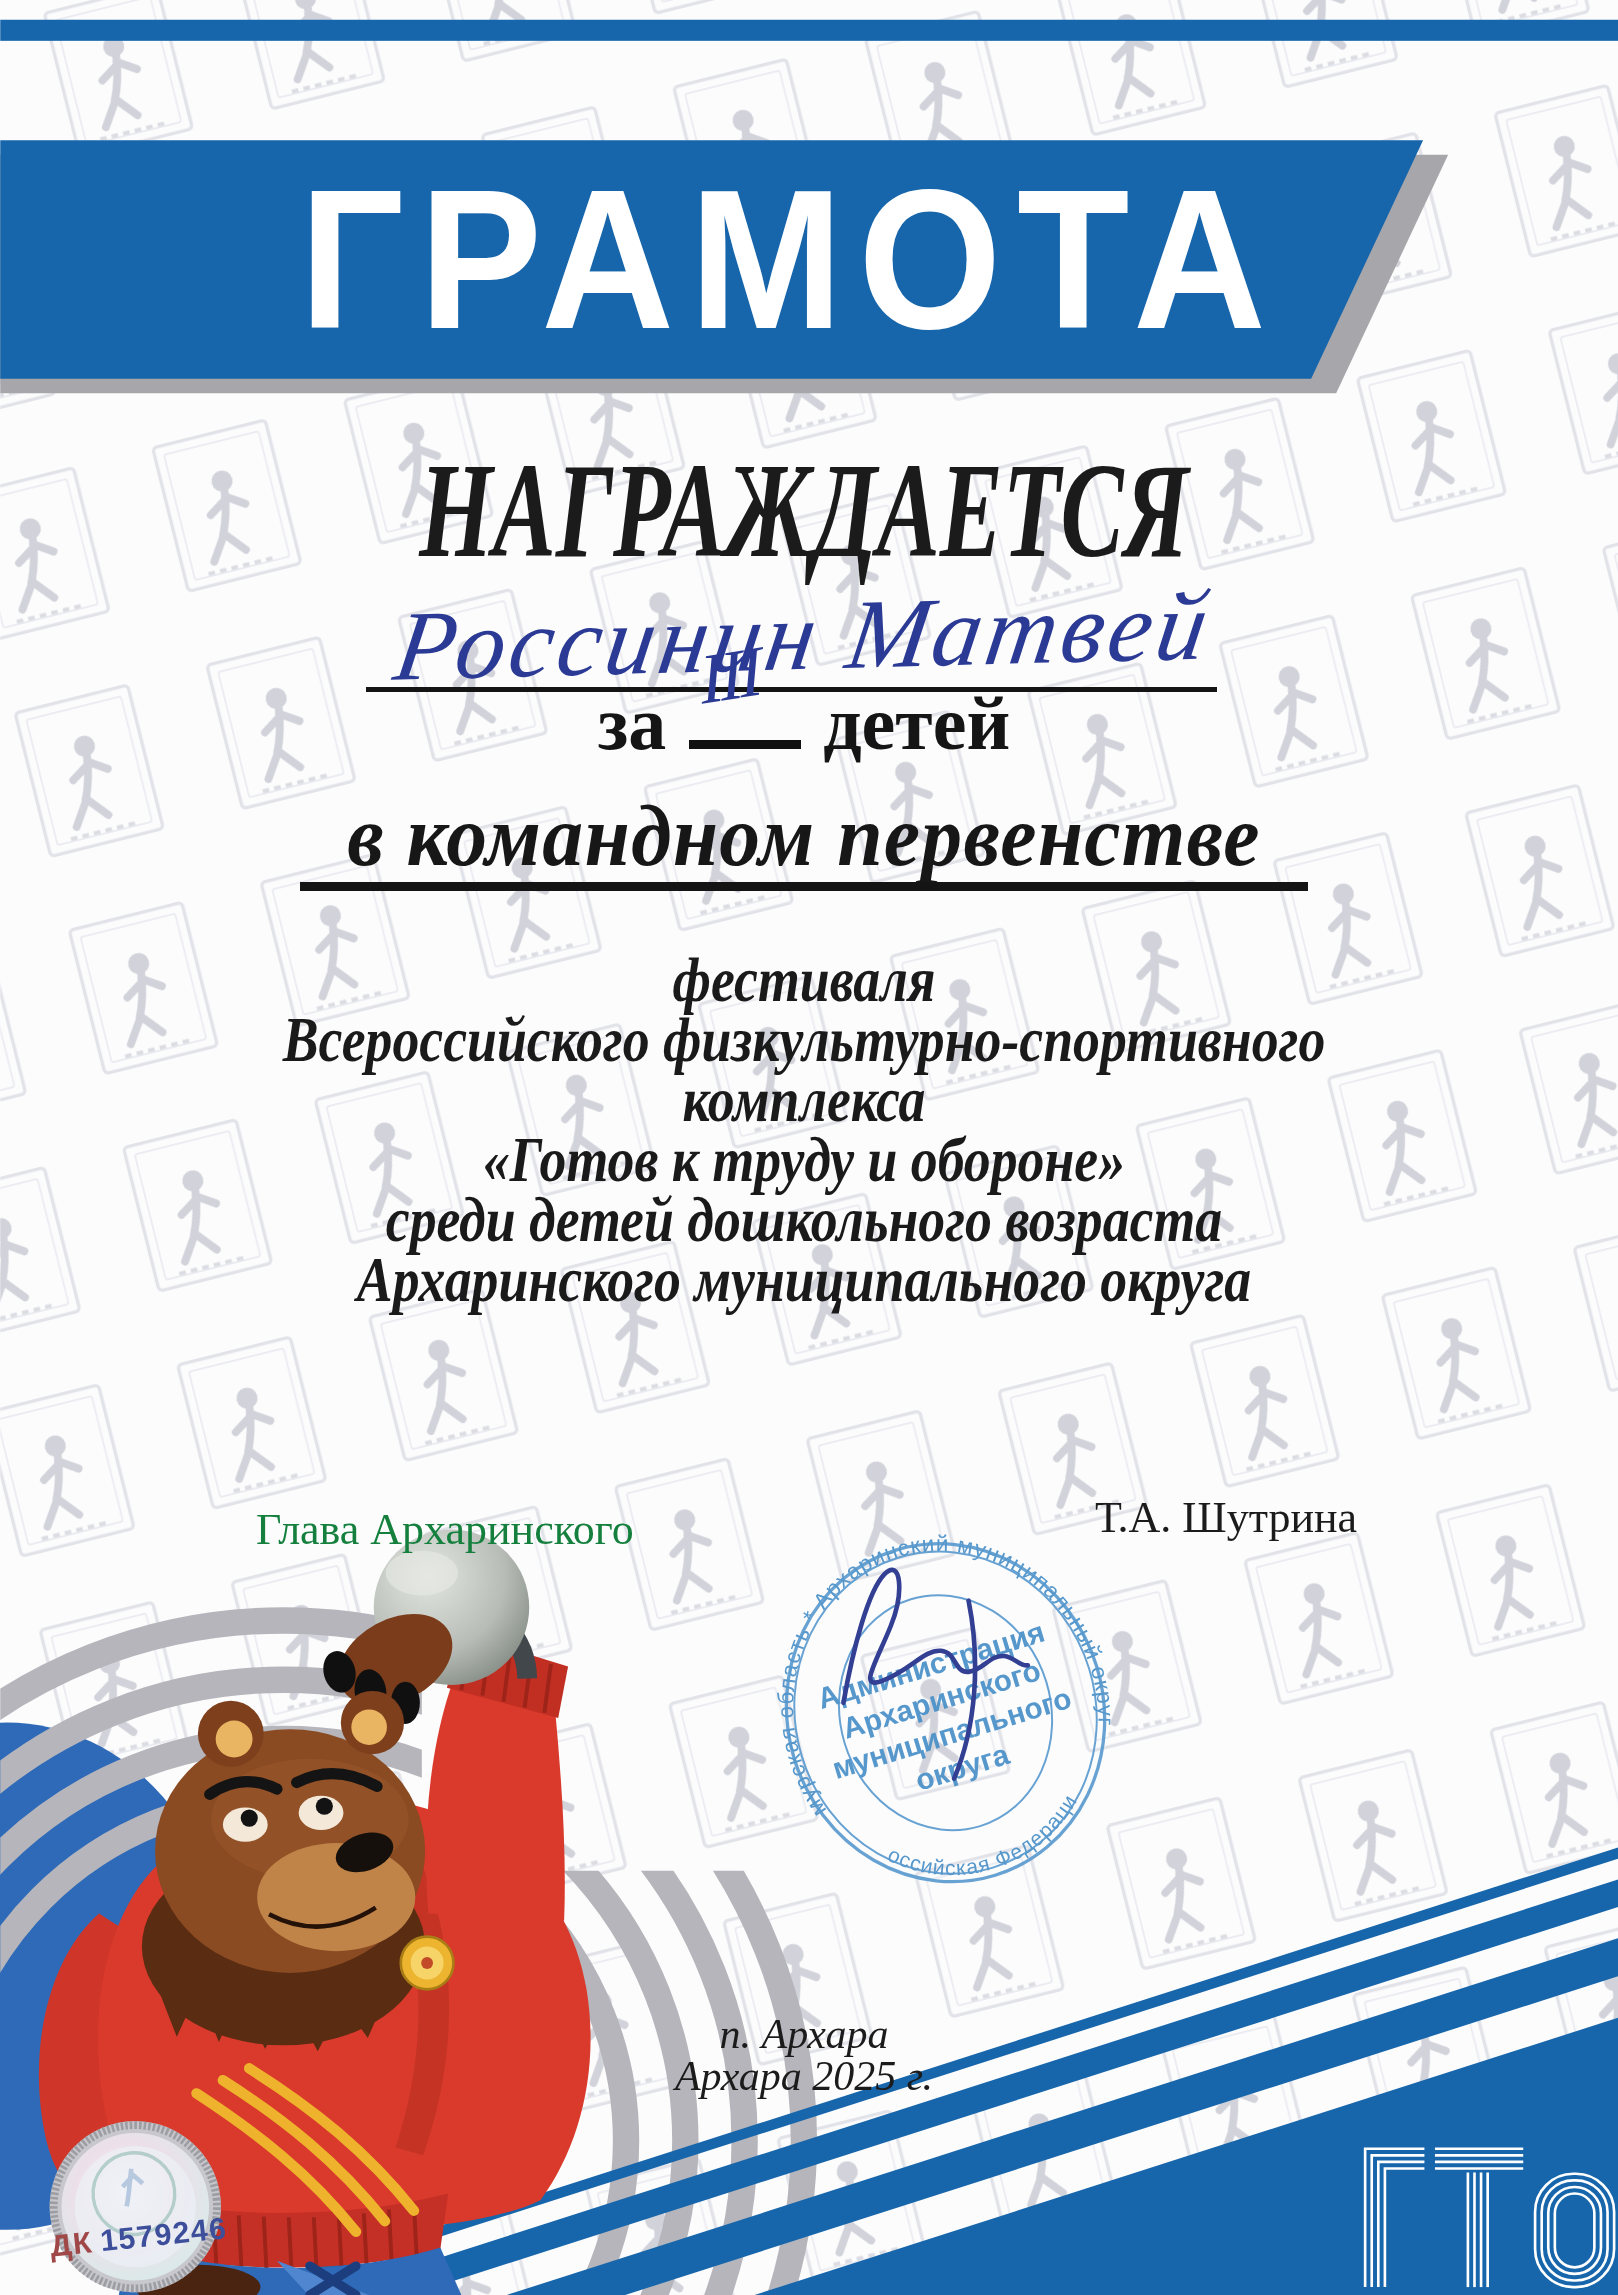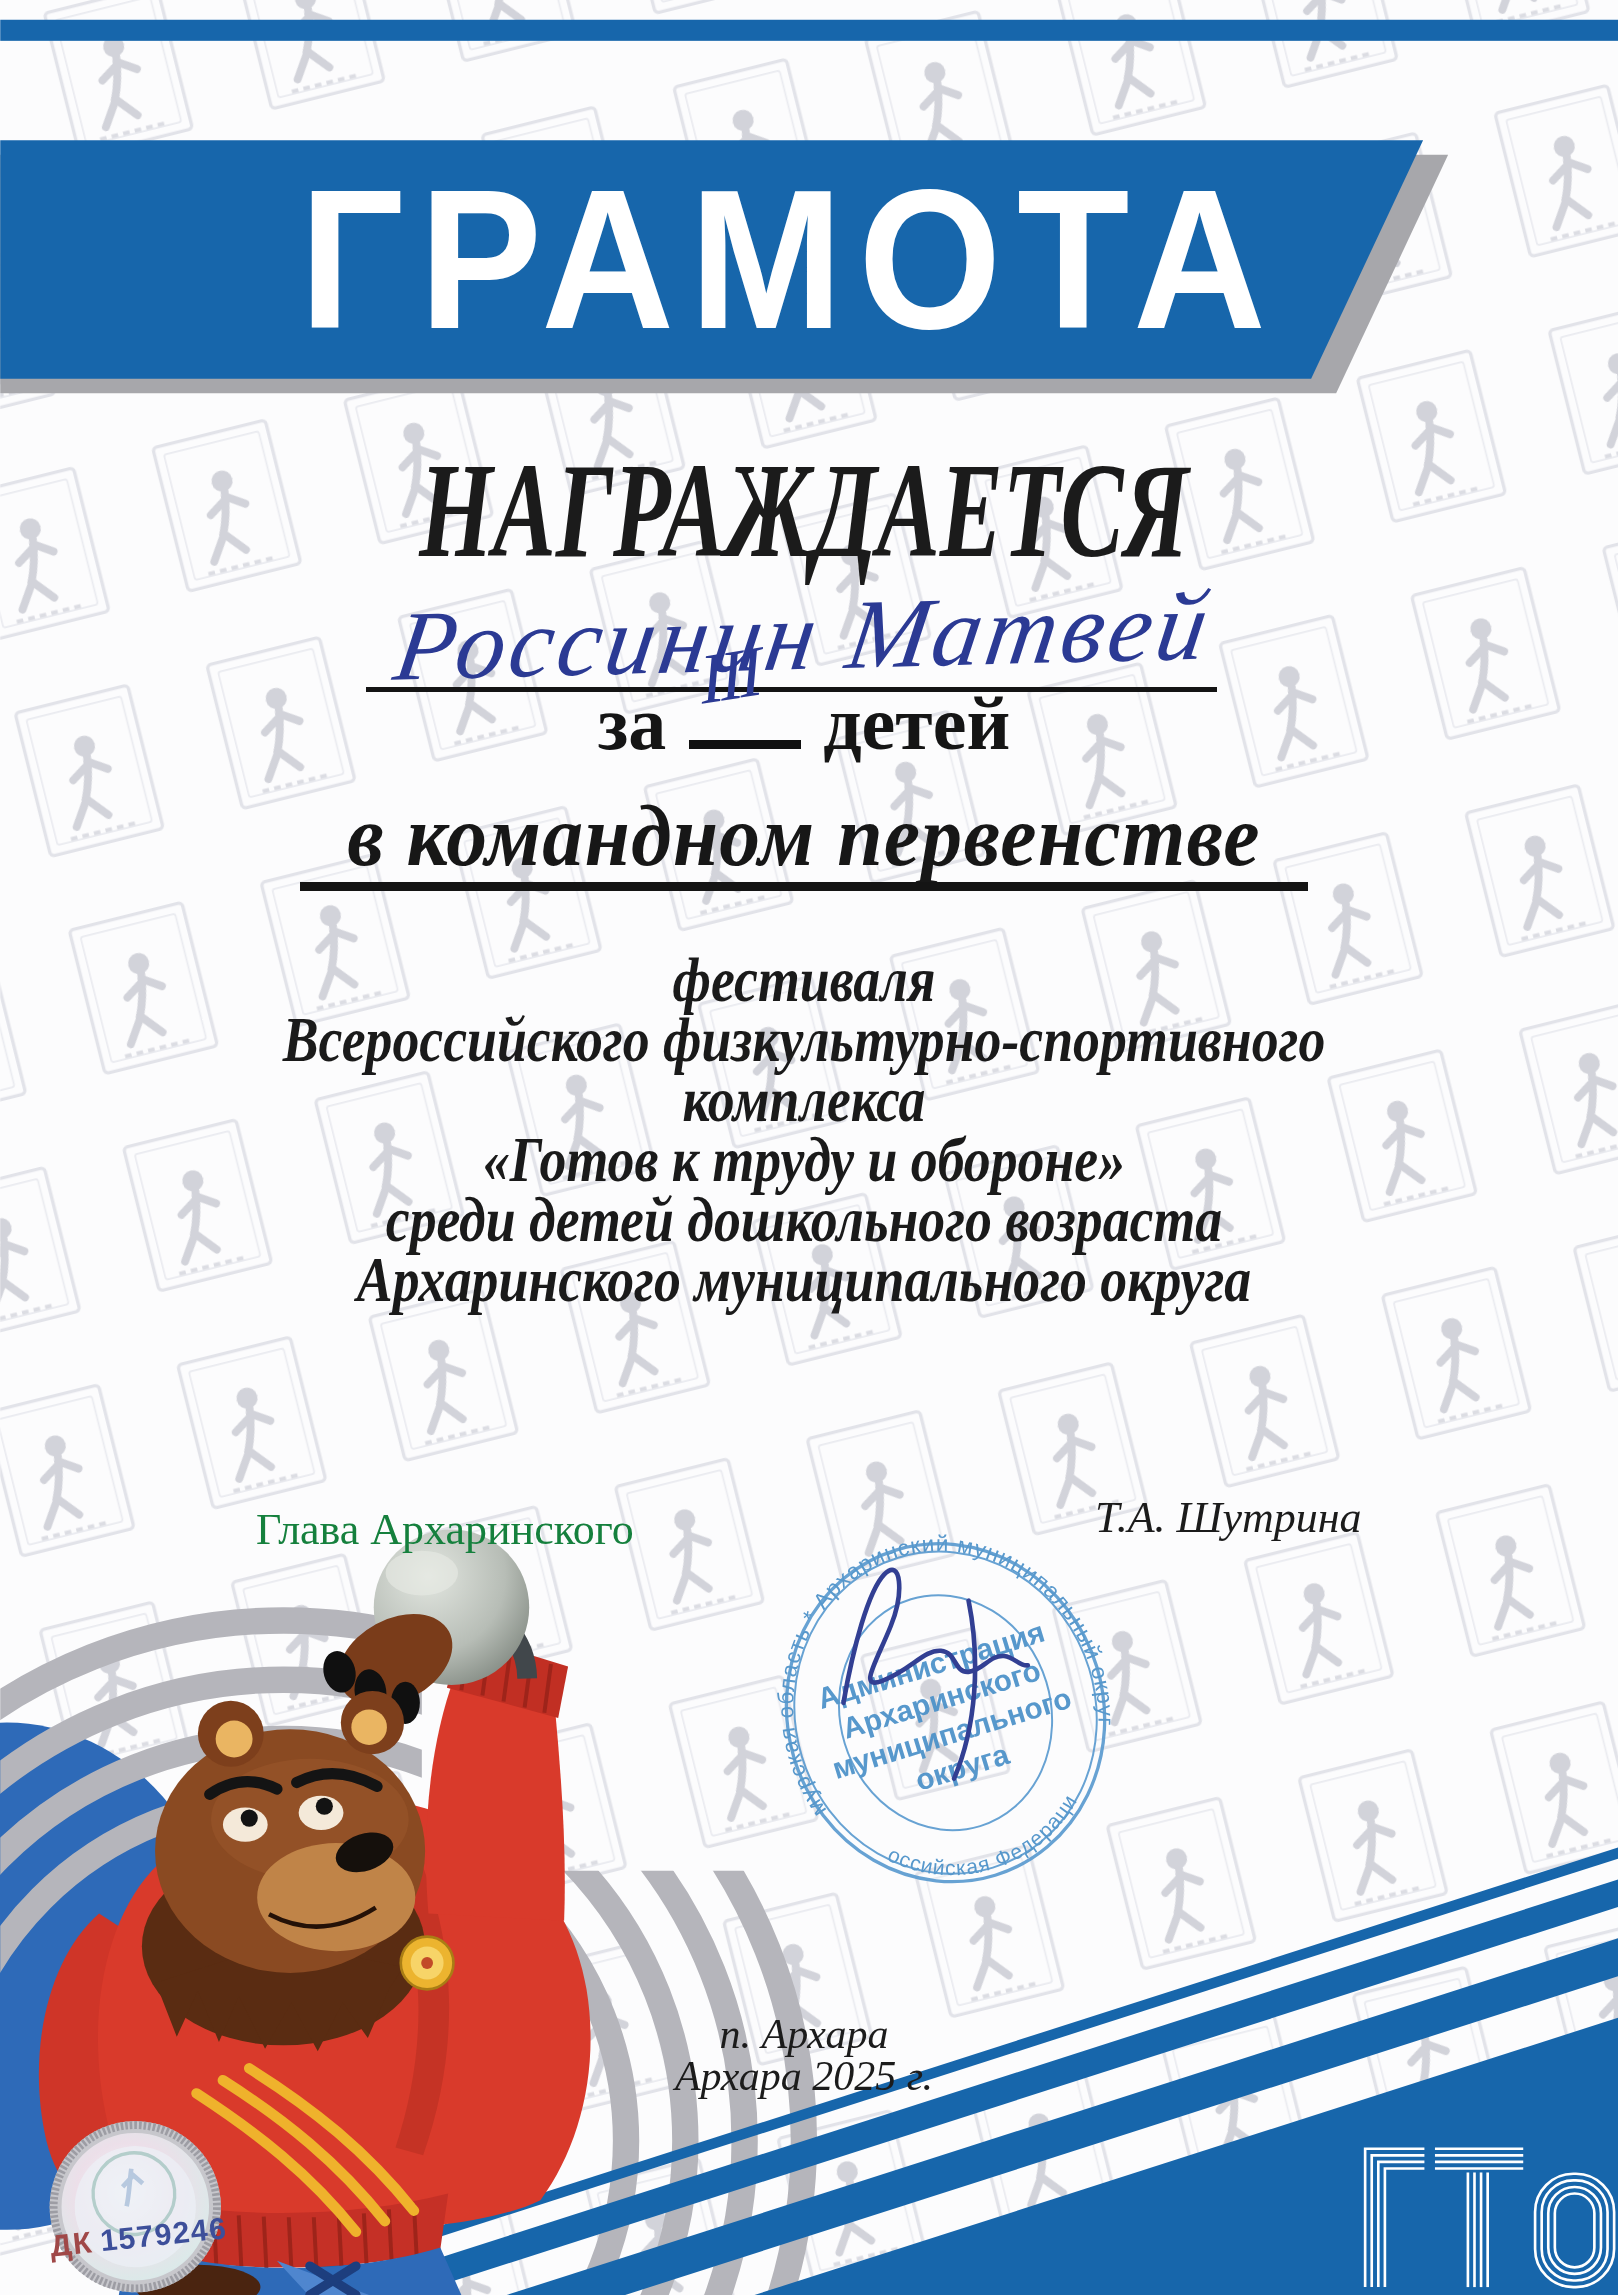--- a/index.html
+++ b/index.html
@@ -43,21 +43,21 @@
   .category{
     top:793px;font-style:italic;font-weight:700;font-size:86px;line-height:86px;
     letter-spacing:1.3px;transform:scaleX(.95);transform-origin:center;white-space:nowrap;
   }
   .category-underline{left:300px;top:882px;width:1008px;height:8.6px;background:#141414;}
   .event-block{
     top:950px;font-style:italic;font-weight:700;font-size:64px;line-height:60px;
     transform:scaleX(.84);transform-origin:center;color:#1a1a1a;
   }
   .sig-title{left:256px;top:1463px;font-size:44px;line-height:46px;color:#15803d;margin-top:44px;}
-  .sig-name{left:1095px;top:1495px;font-size:44px;line-height:46px;color:#1b1b1b;font-style:italic;}
+  .sig-name{left:1095px;top:1495px;font-size:44px;line-height:46px;color:#1b1b1b;}
   .location{top:2013px;font-size:42px;line-height:42px;color:#1b1b1b;font-style:italic;}
 </style>
 </head>
 <body>
 
 <div class="page">
 
   <svg class="art" width="1619" height="2295" viewBox="0 0 2457 3484">
     <defs>
       <pattern id="picto" width="300" height="340" patternUnits="userSpaceOnUse" patternTransform="rotate(-14)">

